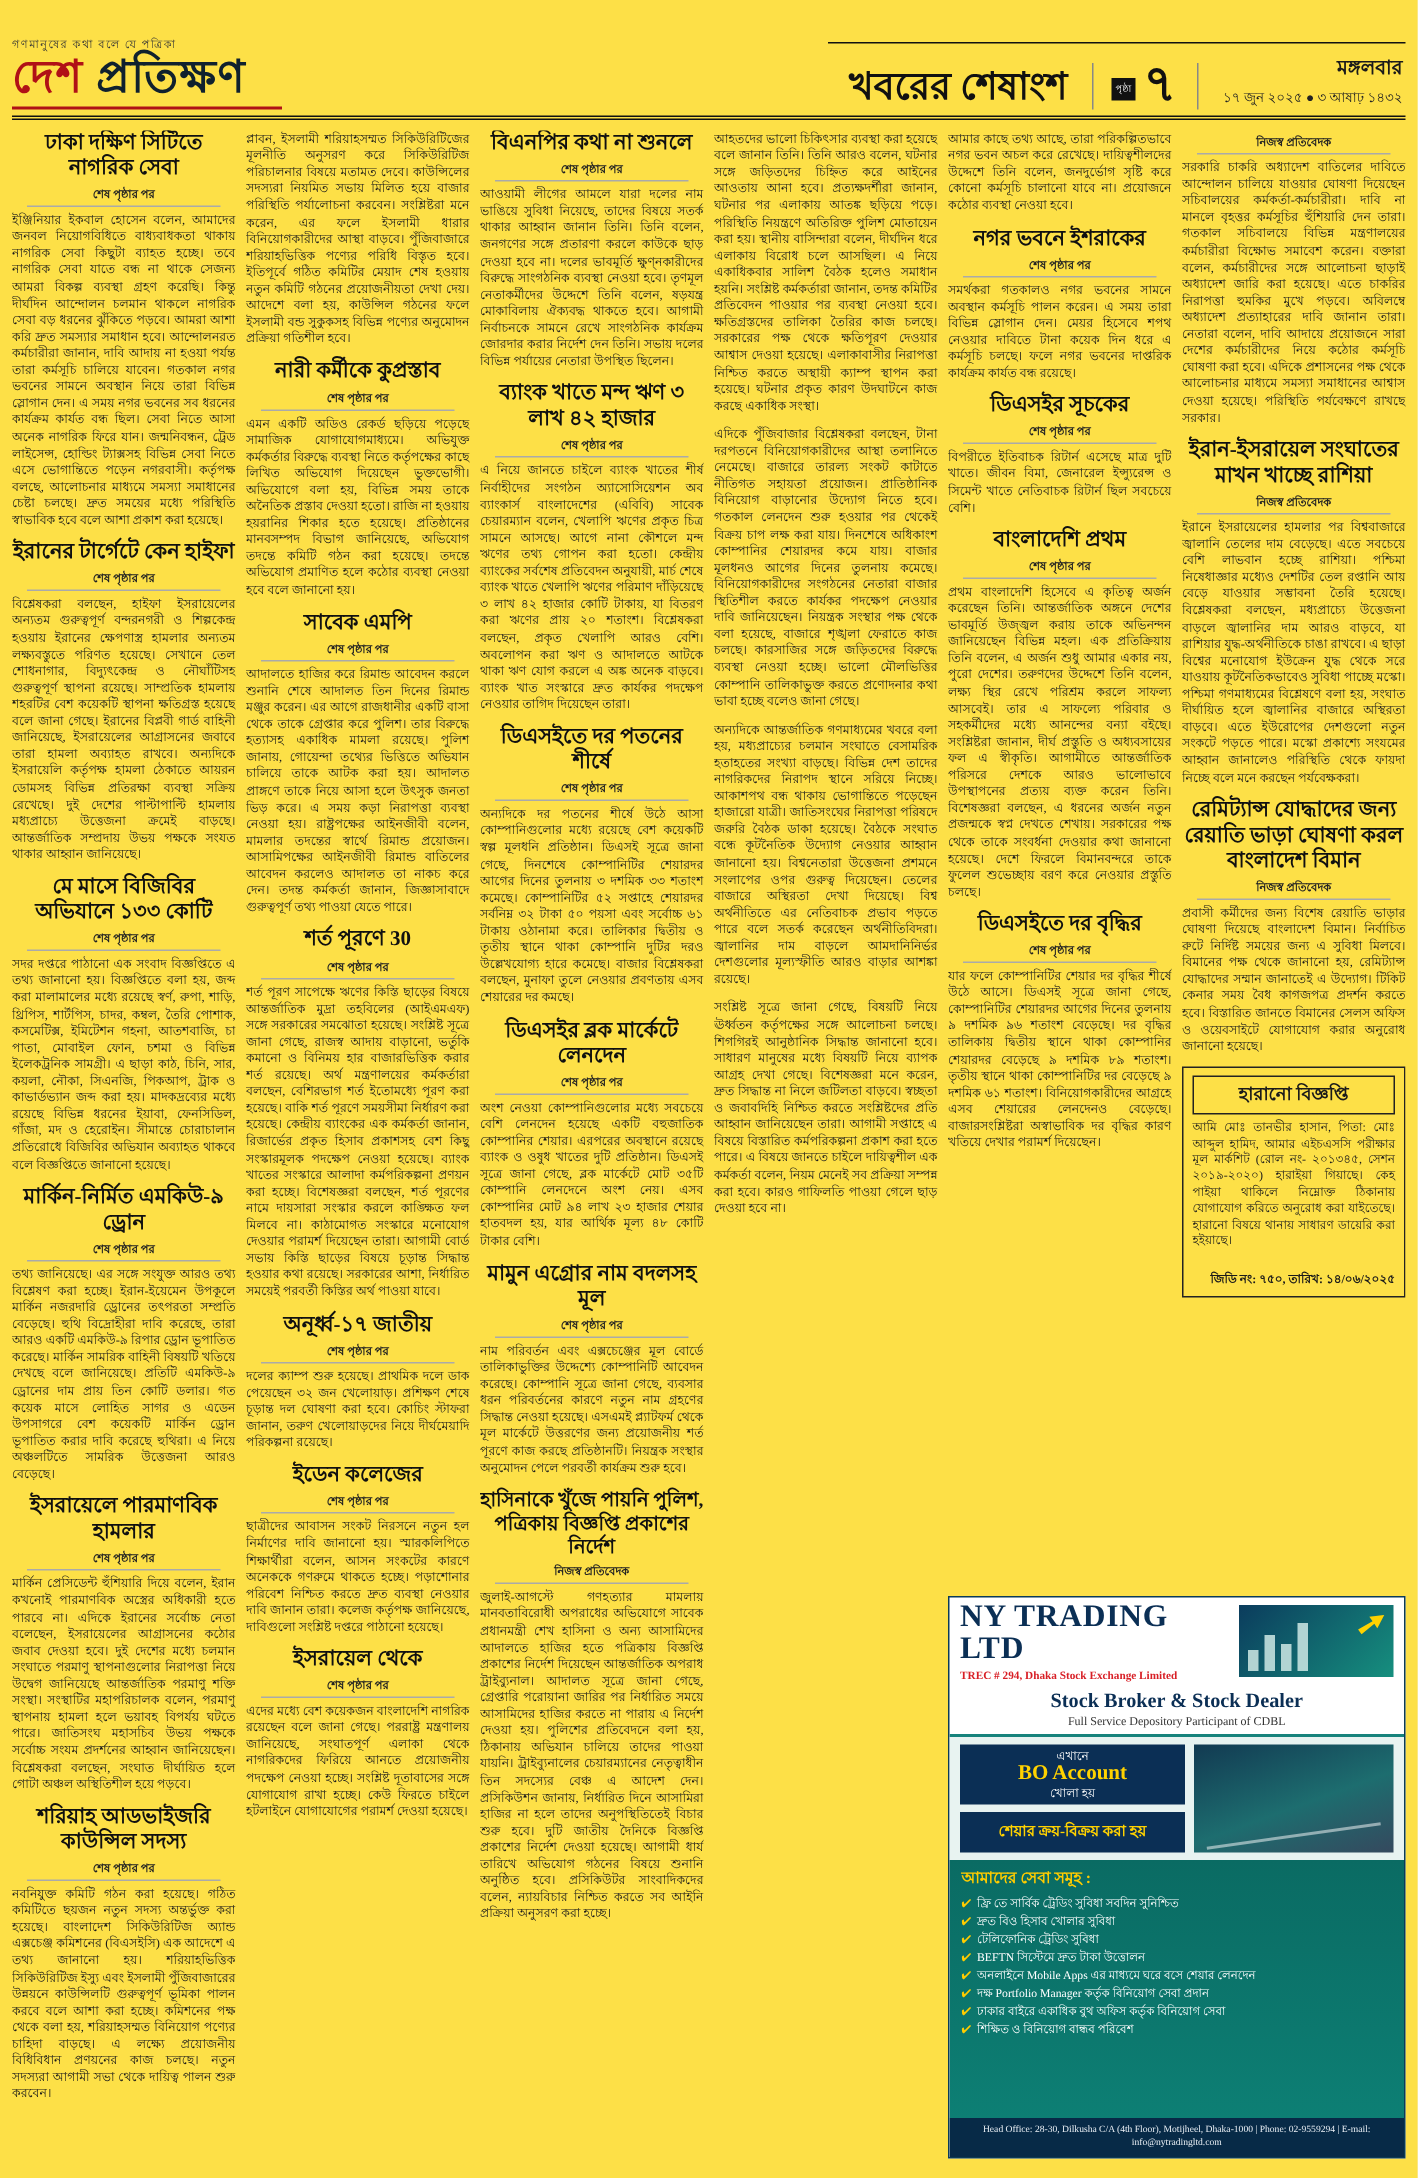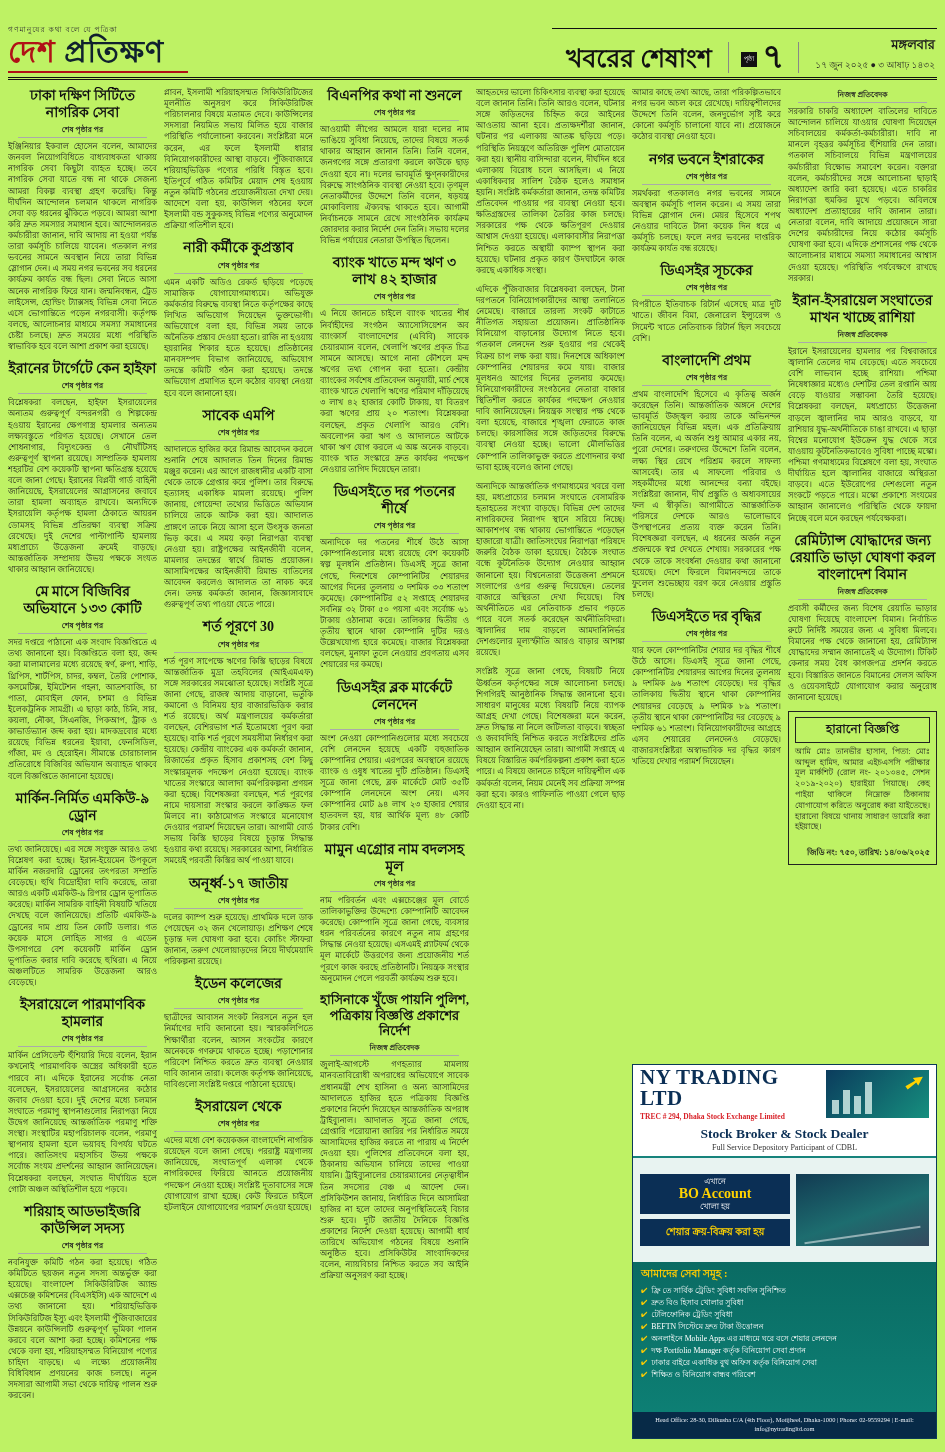--- a/index.html
+++ b/index.html
@@ -1,19 +1,19 @@
 <!DOCTYPE html>
 <html lang="bn"><head>
 <meta charset="utf-8">
 <title>দেশ প্রতিক্ষণ</title>
 <style>
   * { box-sizing: border-box; }
   html,body { margin:0; padding:0; }
   body { width:945px; height:1452px; background:#f6f4ee; font-family:"Liberation Serif", serif; color:#1a1a1a; overflow:hidden; }
-  .page { width:945px; height:1452px; padding:4px 8px 6px; background:#bef264; }
+  .page { width:945px; height:1452px; padding:4px 8px 6px; background:#fde047; }
 
   
   .hdr { height:76px; display:flex; justify-content:space-between; align-items:flex-end; border-bottom:3px double #111; padding-bottom:4px; }
   .mast { display:flex; flex-direction:column; gap:1px; }
   .mast-tag { font-size:7.5px; letter-spacing:1px; color:#333; }
   .mast-name { font-size:30px; font-weight:bold; line-height:1; letter-spacing:1px; }
   .mast-name .w1 { color:#b01116; }
   .mast-name .w2 { color:#10212e; }
   .mast-rule { width:180px; height:2px; background:#b01116; margin-top:3px; }
   .hdr-right { display:flex; align-items:flex-end; gap:16px; border-top:1px solid #111; padding:6px 2px 0 14px; }
@@ -51,21 +51,21 @@
   .ad-company { font-size:21px; font-weight:bold; color:#0b2f55; letter-spacing:0.5px; line-height:1; }
   .ad-trec { font-size:7.5px; color:#d81f26; font-weight:bold; margin-top:3px; }
   .ad-graphic { width:104px; height:48px; background:linear-gradient(135deg,#0b3c5d,#168f7e); position:relative; display:flex; align-items:flex-end; gap:4px; padding:4px 6px; }
   .candle { width:7px; background:#cfe9e5; opacity:0.85; }
   .c1{height:14px;} .c2{height:24px;} .c3{height:18px;} .c4{height:32px;}
   .ad-arrow { position:absolute; right:5px; top:1px; font-size:26px; color:#ffd200; line-height:1; }
   .ad-ribbon { background:#16837c; color:#fff; font-size:12.5px; font-weight:bold; font-style:italic; text-align:center; padding:3px 0; }
   .ad-roles { text-align:center; padding:3px 0 4px; border-bottom:2px solid #16837c; }
   .ad-role1 { font-size:13.5px; font-weight:bold; color:#0b2f55; }
   .ad-role2 { font-size:8px; color:#333; margin-top:1px; }
-  .ad-mid { display:flex; gap:6px; padding:16px 7px; background:#e8f3f1; }
+  .ad-mid { display:flex; gap:6px; padding:5px 7px; background:#e8f3f1; }
   .ad-boxes { display:flex; flex-direction:column; gap:5px; width:150px; }
   .ad-box1 { background:#0b2f55; color:#fff; text-align:center; padding:3px 4px; line-height:1.15; }
   .ad-box1 .sm { font-size:8px; display:block; }
   .ad-box1 .big { font-size:14px; font-weight:bold; color:#ffd200; display:block; }
   .ad-box2 { background:#0b2f55; color:#ffd200; font-size:10px; font-weight:bold; text-align:center; padding:5px 4px; }
   .ad-photo { flex:1; background:linear-gradient(160deg,#123a52 0%,#1d6d6f 55%,#35495e 100%); position:relative; }
   .ad-photo::after { content:""; position:absolute; left:8px; right:8px; bottom:10px; height:2px; background:rgba(255,255,255,0.5); transform:rotate(-8deg); }
   .ad-services { flex:1; background:linear-gradient(180deg,#0a6b63,#0d7f74); padding:4px 8px 2px; }
   .ad-services-title { color:#ffcc00; font-size:10.5px; font-weight:bold; margin-bottom:2px; }
   .ad-services ul { list-style:none; margin:0; padding:0; }

